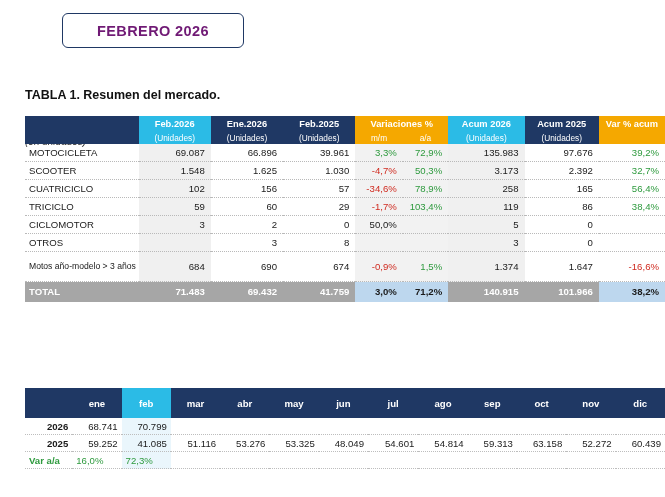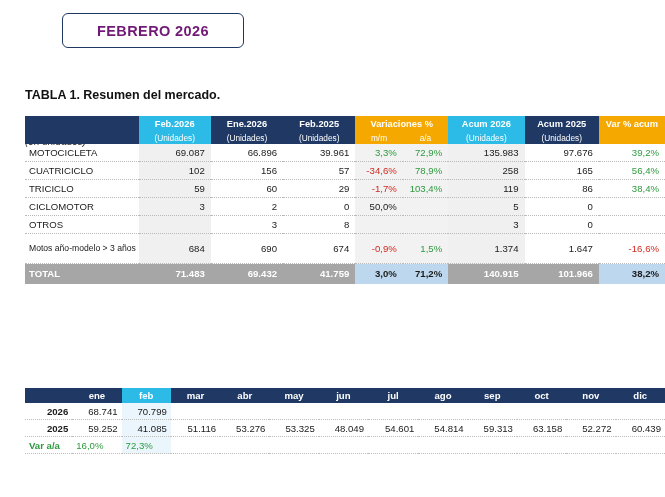--- a/index.html
+++ b/index.html
@@ -42,21 +42,21 @@
   .tot .num,.tot .lbl{color:#ffffff;}
   .tot .bl{background:#a8d3ef;color:#1a1a1a;}
   .totg{background:#a6a6a6;color:#ffffff;font-weight:bold;}
   .totg .bl{background:#bdd7ee;color:#1a1a1a;}
   .two{line-height:1.05;}
   .small2{font-size:8.6px;}
 
   
   .t2{position:absolute;left:25px;top:388px;width:640px;font-size:9.6px;}
   .t2 td{padding:0 4px;height:16px;}
-  .t2 .h td{background:#1f3864;color:#fff;font-weight:bold;text-align:center;height:15px;}
+  .t2 .h td{background:#1f3864;color:#fff;font-weight:bold;text-align:center;height:30px;}
   .t2 .h td.feb{background:#2bbbe6;}
   .t2 .yr{text-align:right;font-weight:bold;padding-right:4px;}
   .t2 .num{text-align:right;}
   .t2 .dotrow td{border-bottom:1px dotted #bdbdbd;}
   .t2 .varlab{color:#2e9a3e;font-weight:bold;text-align:left;}
   .t2 .varv{color:#2e9a3e;font-weight:normal;text-align:left;}
   .t2 .febcol{background:#eaf6fc;}
 </style>
 </head>
 <body>
@@ -108,20 +108,31 @@
     <td class="num shade">69.087</td>
     <td class="num">66.896</td>
     <td class="num">39.961</td>
     <td class="num varsh green">3,3%</td>
     <td class="num varsh green">72,9%</td>
     <td class="num shade">135.983</td>
     <td class="num">97.676</td>
     <td class="num green">39,2%</td>
   </tr>
   <tr class="rowdot">
+    <td class="lbl">SCOOTER</td>
+    <td class="num shade">1.548</td>
+    <td class="num">1.625</td>
+    <td class="num">1.030</td>
+    <td class="num varsh red">-4,7%</td>
+    <td class="num varsh green">50,3%</td>
+    <td class="num shade">3.173</td>
+    <td class="num">2.392</td>
+    <td class="num green">32,7%</td>
+  </tr>
+  <tr class="rowdot">
     <td class="lbl">CUATRICICLO</td>
     <td class="num shade">102</td>
     <td class="num">156</td>
     <td class="num">57</td>
     <td class="num varsh red">-34,6%</td>
     <td class="num varsh green">78,9%</td>
     <td class="num shade">258</td>
     <td class="num">165</td>
     <td class="num green">56,4%</td>
   </tr>

